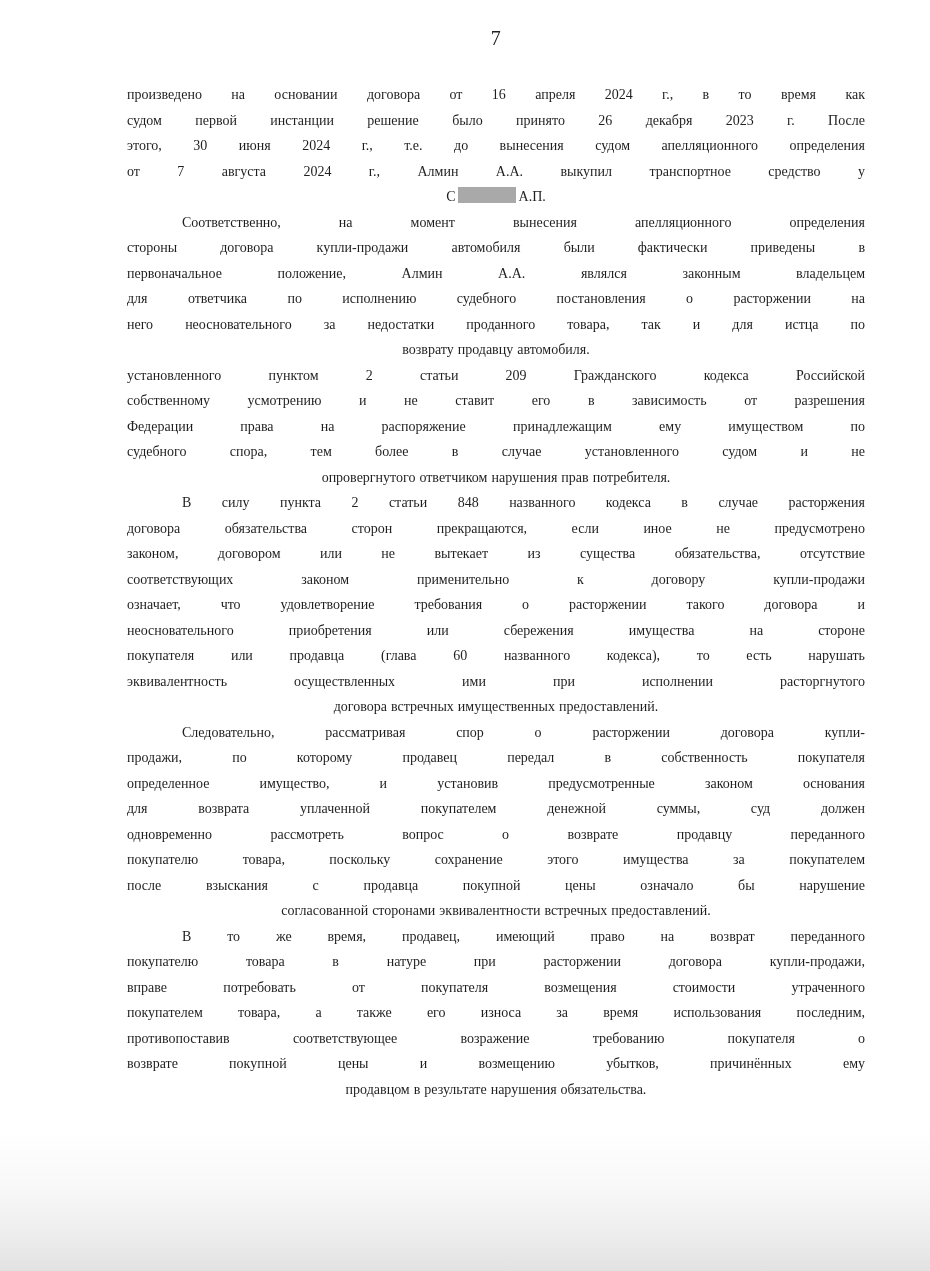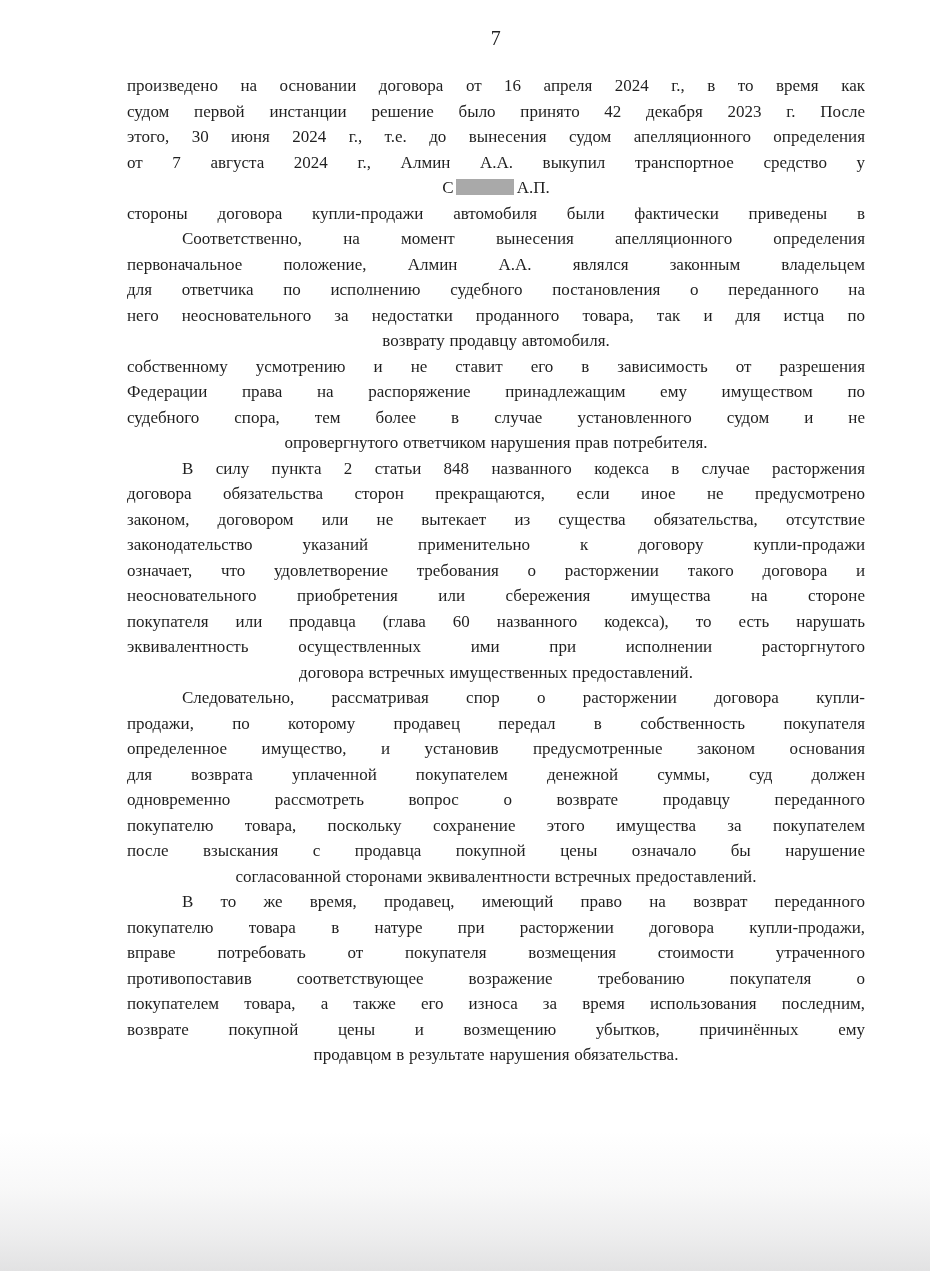--- a/index.html
+++ b/index.html
@@ -35,24 +35,24 @@
     position: absolute;
     top: 27px;
     left: 127px;
     width: 738px;
     text-align: center;
     font-size: 20px;
     letter-spacing: 0.5px;
   }
   .doc-body {
     position: absolute;
-    top: 73px;
+    top: 82px;
     left: 127px;
     width: 738px;
-    font-size: 17px;
+    font-size: 14px;
     line-height: 25.5px;
   }
   .para {
     margin: 0;
     padding: 0;
   }
   .line {
     display: block;
     height: 25.5px;
     overflow: hidden;
@@ -80,47 +80,48 @@
 <body>
 
 <div class="sheet">
 
   <div class="page-number">7</div>
 
   <div class="doc-body">
 
     <p class="para">
       <span class="line">произведено на основании договора от 16 апреля 2024 г., в то время как</span>
-      <span class="line">судом первой инстанции решение было принято 42 декабря 2023 г. После</span>
+      <span class="line">судом первой инстанции решение было принято 26 декабря 2023 г. После</span>
       <span class="line">этого, 30 июня 2024 г., т.е. до вынесения судом апелляционного определения</span>
       <span class="line">от 7 августа 2024 г., Алмин А.А. выкупил транспортное средство у</span>
       <span class="line end"><span>С</span><span class="redact"></span><span>А.П.</span></span>
     </p>
 
     <p class="para">
+      <span class="line indent">Соответственно, на момент вынесения апелляционного определения</span>
       <span class="line">стороны договора купли-продажи автомобиля были фактически приведены в</span>
-      <span class="line indent">Соответственно, на момент вынесения апелляционного определения</span>
       <span class="line">первоначальное положение, Алмин А.А. являлся законным владельцем</span>
-      <span class="line">для ответчика по исполнению судебного постановления о переданного на</span>
+      <span class="line">для ответчика по исполнению судебного постановления о расторжении на</span>
       <span class="line">него неосновательного за недостатки проданного товара, так и для истца по</span>
       <span class="line end">возврату продавцу автомобиля.</span>
     </p>
 
     <p class="para">
+      <span class="line">установленного пунктом 2 статьи 209 Гражданского кодекса Российской</span>
       <span class="line">собственному усмотрению и не ставит его в зависимость от разрешения</span>
       <span class="line">Федерации права на распоряжение принадлежащим ему имуществом по</span>
       <span class="line">судебного спора, тем более в случае установленного судом и не</span>
       <span class="line end">опровергнутого ответчиком нарушения прав потребителя.</span>
     </p>
 
     <p class="para">
       <span class="line indent">В силу пункта 2 статьи 848 названного кодекса в случае расторжения</span>
       <span class="line">договора обязательства сторон прекращаются, если иное не предусмотрено</span>
       <span class="line">законом, договором или не вытекает из существа обязательства, отсутствие</span>
-      <span class="line">законодательство указаний применительно к договору купли-продажи</span>
+      <span class="line">соответствующих законом применительно к договору купли-продажи</span>
       <span class="line">означает, что удовлетворение требования о расторжении такого договора и</span>
       <span class="line">неосновательного приобретения или сбережения имущества на стороне</span>
       <span class="line">покупателя или продавца (глава 60 названного кодекса), то есть нарушать</span>
       <span class="line">эквивалентность осуществленных ими при исполнении расторгнутого</span>
       <span class="line end">договора встречных имущественных предоставлений.</span>
     </p>
 
     <p class="para">
       <span class="line indent">Следовательно, рассматривая спор о расторжении договора купли-</span>
       <span class="line">продажи, по которому продавец передал в собственность покупателя</span>
@@ -129,20 +130,20 @@
       <span class="line">одновременно рассмотреть вопрос о возврате продавцу переданного</span>
       <span class="line">покупателю товара, поскольку сохранение этого имущества за покупателем</span>
       <span class="line">после взыскания с продавца покупной цены означало бы нарушение</span>
       <span class="line end">согласованной сторонами эквивалентности встречных предоставлений.</span>
     </p>
 
     <p class="para">
       <span class="line indent">В то же время, продавец, имеющий право на возврат переданного</span>
       <span class="line">покупателю товара в натуре при расторжении договора купли-продажи,</span>
       <span class="line">вправе потребовать от покупателя возмещения стоимости утраченного</span>
+      <span class="line">покупателем товара, а также его износа за время использования последним,</span>
       <span class="line">противопоставив соответствующее возражение требованию покупателя о</span>
-      <span class="line">покупателем товара, а также его износа за время использования последним,</span>
       <span class="line">возврате покупной цены и возмещению убытков, причинённых ему</span>
       <span class="line end">продавцом в результате нарушения обязательства.</span>
     </p>
 
   </div>
 </div>
 
 </body></html>

